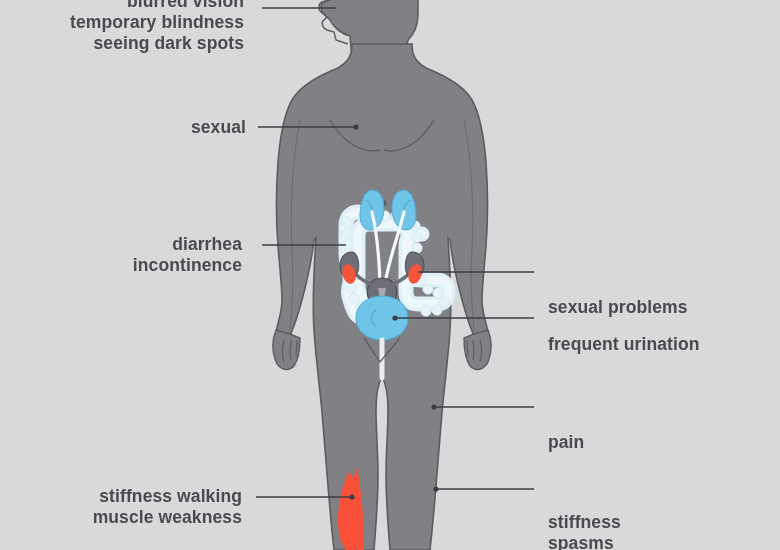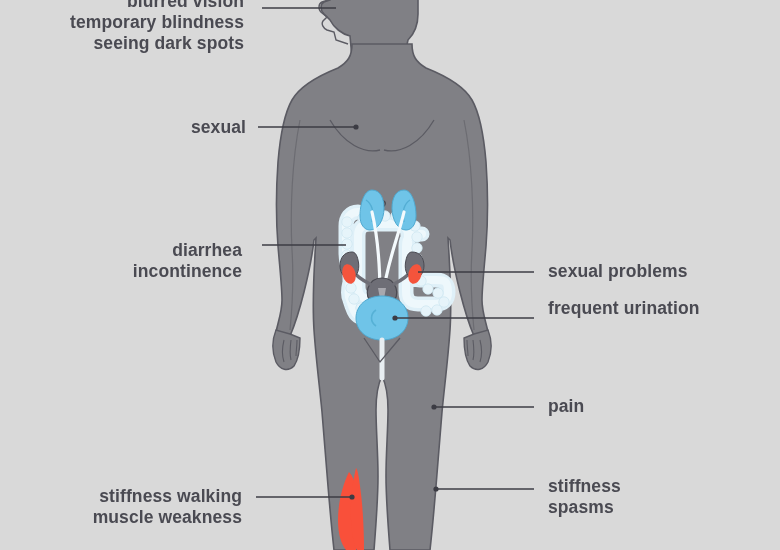--- a/index.html
+++ b/index.html
@@ -24,21 +24,21 @@
   .lbl {
     position: absolute;
     color: #4a4a52;
     font-weight: bold;
     font-size: 17.5px;
     line-height: 21px;
     letter-spacing: 0.1px;
     white-space: nowrap;
   }
   .lbl-r { text-align: right; }
-  .lbl-l { text-align: left; }
+  .lbl-l { text-align: left; margin-top: 36px; }
 </style>
 </head>
 <body>
 
 <svg id="figure" viewBox="0 0 780 550" xmlns="http://www.w3.org/2000/svg">
 
   <rect x="0" y="0" width="780" height="550" fill="#d9d9d9"></rect>
 
   <g>
 
@@ -279,21 +279,21 @@
 <div class="lbl lbl-r" style="right:536px; top:-9px;">
   <div>blurred vision</div>
   <div>temporary blindness</div>
   <div>seeing dark spots</div>
 </div>
 
 <div class="lbl lbl-r" style="right:534px; top:117px;">
   <div>sexual</div>
 </div>
 
-<div class="lbl lbl-r" style="right:538px; top:240px;">
+<div class="lbl lbl-r" style="right:538px; top:234px;">
   <div>diarrhea</div>
   <div>incontinence</div>
 </div>
 
 <div class="lbl lbl-r" style="right:538px; top:486px;">
   <div>stiffness walking</div>
   <div>muscle weakness</div>
 </div>
 
 <div class="lbl lbl-l" style="left:548px; top:261px;">

